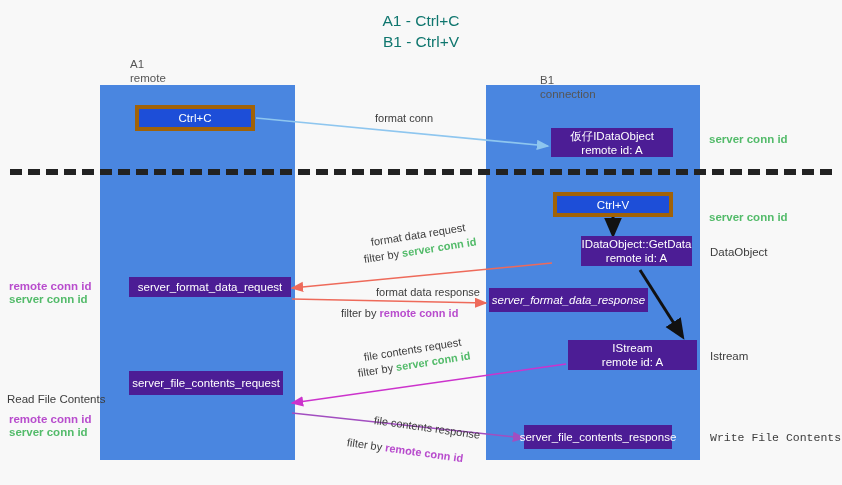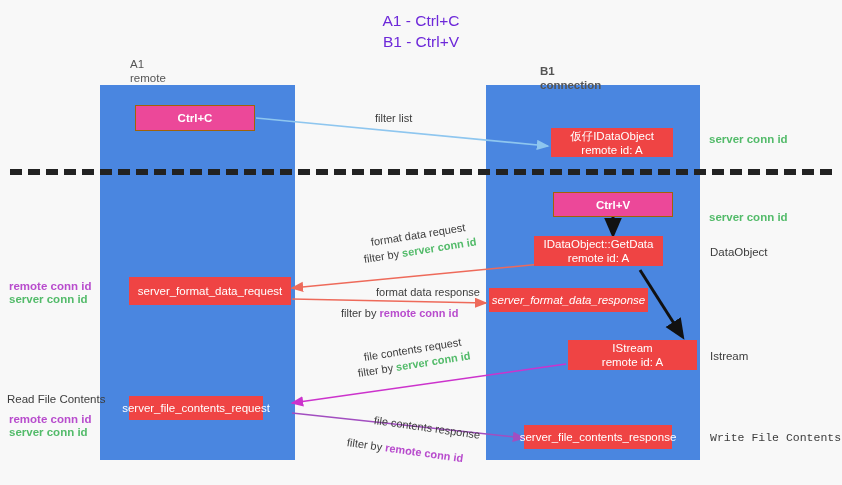--- a/index.html
+++ b/index.html
@@ -24,29 +24,29 @@
 
   .lane-title {
     position: absolute;
     text-align: left;
     font-size: 11.5px;
     color: #555;
     line-height: 14px;
     white-space: pre-line;
   }
   .lane-title-a { left: 130px; top: 57px; width: 135px; }
-  .lane-title-b { left: 540px; top: 64px; width: 110px; font-weight: bold; }
+  .lane-title-b { left: 540px; top: 73px; width: 110px; }
 
   .page-title {
     position: absolute;
     left: 0; top: 10px;
     width: 842px;
     text-align: center;
     font-size: 15.5px;
-    color: #6d28d9;
+    color: #0f766e;
     line-height: 21px;
     white-space: pre-line;
   }
 
   .divider {
     position: absolute;
     left: 10px;
     top: 169px;
     width: 822px;
     height: 0;
@@ -59,22 +59,22 @@
     display: flex;
     flex-direction: column;
     align-items: center;
     justify-content: center;
     color: #ffffff;
     font-size: 11.5px;
     line-height: 14px;
     text-align: center;
     white-space: pre-line;
   }
-  .node.green { background: #ec4899; border: 1px solid #a16207; font-weight: bold; }
-  .node.orange { background: #ef4444; }
+  .node.green { background: #1d4ed8; border: 4px solid #a16207; }
+  .node.orange { background: #4c1d95; }
 
   .side-label {
     position: absolute;
     font-size: 11.5px;
     color: #3c3c3c;
     line-height: 14px;
     white-space: pre-line;
   }
   .conn-green { color: #53bb6a; font-weight: bold; }
   .conn-purple { color: #b84ccd; font-weight: bold; }
@@ -149,35 +149,35 @@
     <line x1="292" y1="413" x2="524" y2="438" stroke="#a24ec0" stroke-width="1.6" marker-end="url(#ah-purple)"></line>
   </svg>
 
   <div class="node green" style="left:135px; top:105px; width:120px; height:26px;">Ctrl+C</div>
 
   <div class="node orange" style="left:551px; top:128px; width:122px; height:29px;">仮仔IDataObject
 remote id: A</div>
 
   <div class="node green" style="left:553px; top:192px; width:120px; height:25px;">Ctrl+V</div>
 
-  <div class="node orange" style="left:534px; top:236px; width:129px; height:30px;">IDataObject::GetData
+  <div class="node orange" style="left:581px; top:236px; width:111px; height:30px;">IDataObject::GetData
 remote id: A</div>
 
-  <div class="node orange" style="left:129px; top:277px; width:162px; height:28px;">server_format_data_request</div>
+  <div class="node orange" style="left:129px; top:277px; width:162px; height:20px;">server_format_data_request</div>
 
   <div class="node orange" style="left:489px; top:288px; width:159px; height:24px;font-style:italic;">server_format_data_response</div>
 
   <div class="node orange" style="left:568px; top:340px; width:129px; height:30px;">IStream
 remote id: A</div>
 
-  <div class="node orange" style="left:129px; top:396px; width:134px; height:24px;">server_file_contents_request</div>
+  <div class="node orange" style="left:129px; top:371px; width:154px; height:24px;">server_file_contents_request</div>
 
   <div class="node orange" style="left:524px; top:425px; width:148px; height:24px;">server_file_contents_response</div>
 
-  <div class="edge-label" style="left:375px; top:111px;">filter list</div>
+  <div class="edge-label" style="left:375px; top:111px;">format conn</div>
 
   <div class="edge-label rot-up" style="left:371px; top:235px;">format data request</div>
   <div class="edge-label rot-up" style="left:364px; top:252px;"><span>filter by </span><span class="conn-green">server conn id</span></div>
 
   <div class="edge-label" style="left:363px; top:285px;margin-left:13px;">format data response</div>
   <div class="edge-label" style="left:341px; top:306px;"><span>filter by </span><span class="conn-purple">remote conn id</span></div>
 
   <div class="edge-label rot-up" style="left:364px; top:350px;">file contents request</div>
   <div class="edge-label rot-up" style="left:358px; top:366px;"><span>filter by </span><span class="conn-green">server conn id</span></div>
 

